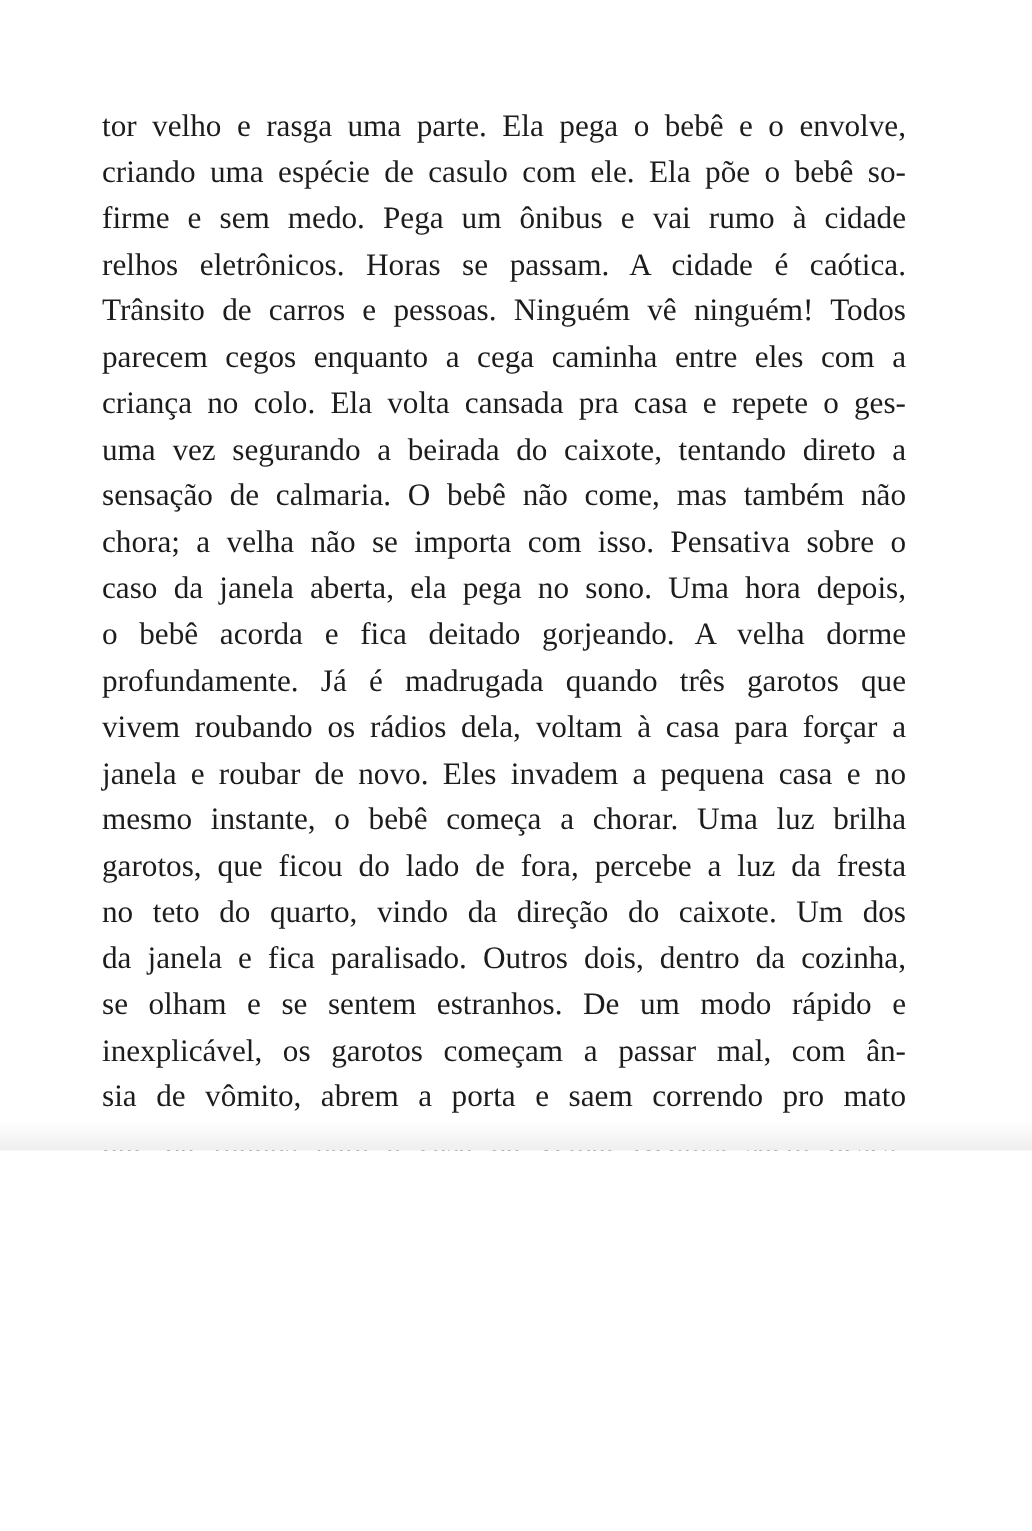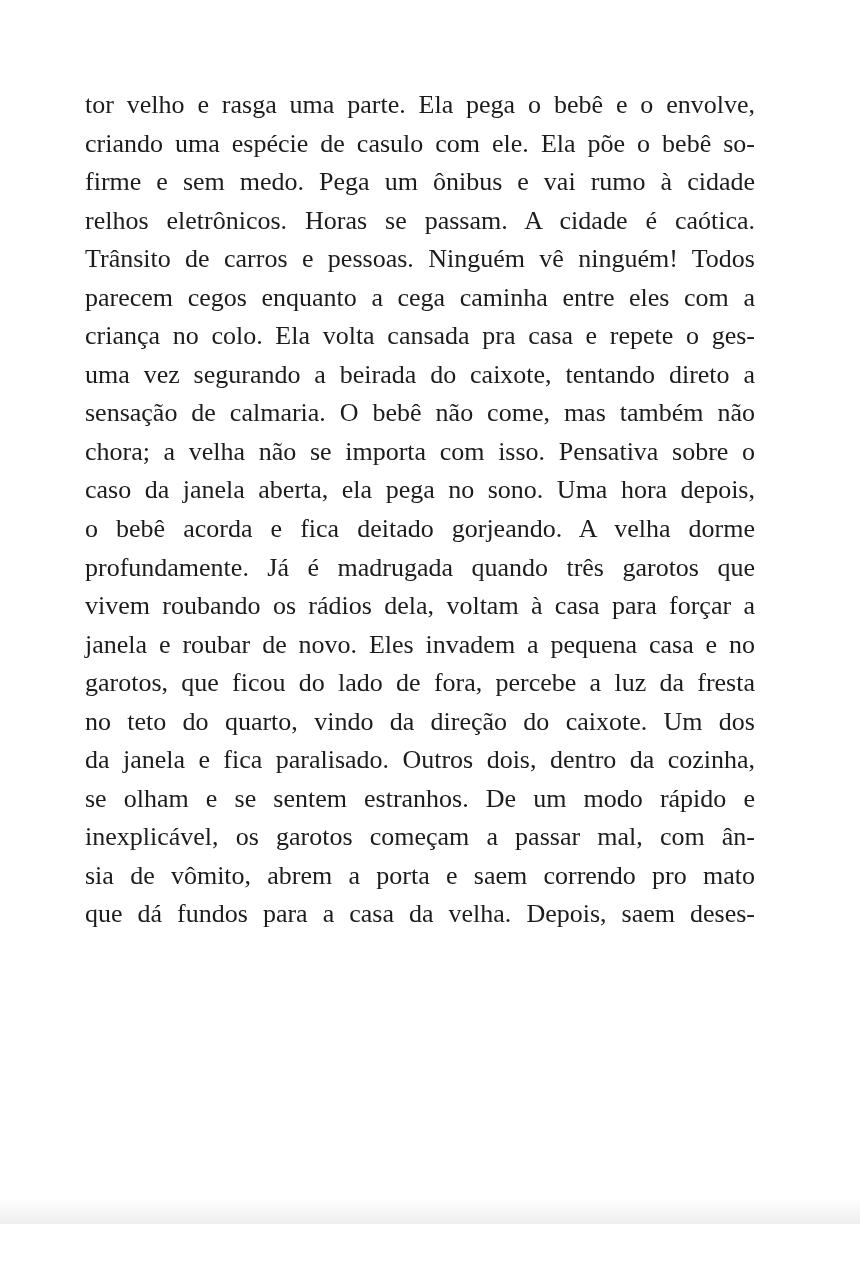--- a/index.html
+++ b/index.html
@@ -3,21 +3,21 @@
 <meta charset="utf-8">
 <style>
   html, body {
     margin: 0;
     padding: 0;
     background: #ffffff;
   }
   .page {
     position: relative;
     width: 860px;
-    height: 1224px;
+    height: 959px;
     background: #ffffff;
     overflow: hidden;
     font-family: "Liberation Serif", serif;
   }
   .text-block {
     position: absolute;
     left: 85px;
     top: 86px;
     width: 670px;
   }
@@ -59,20 +59,21 @@
       <div class="text-line">parecem cegos enquanto a cega caminha entre eles com a</div>
       <div class="text-line">criança no colo. Ela volta cansada pra casa e repete o ges-</div>
       <div class="text-line">uma vez segurando a beirada do caixote, tentando direto a</div>
       <div class="text-line">sensação de calmaria. O bebê não come, mas também não</div>
       <div class="text-line">chora; a velha não se importa com isso. Pensativa sobre o</div>
       <div class="text-line">caso da janela aberta, ela pega no sono. Uma hora depois,</div>
       <div class="text-line">o bebê acorda e fica deitado gorjeando. A velha dorme</div>
       <div class="text-line">profundamente. Já é madrugada quando três garotos que</div>
       <div class="text-line">vivem roubando os rádios dela, voltam à casa para forçar a</div>
       <div class="text-line">janela e roubar de novo. Eles invadem a pequena casa e no</div>
+      <div class="text-line">mesmo instante, o bebê começa a chorar. Uma luz brilha</div>
       <div class="text-line">garotos, que ficou do lado de fora, percebe a luz da fresta</div>
       <div class="text-line">no teto do quarto, vindo da direção do caixote. Um dos</div>
       <div class="text-line">da janela e fica paralisado. Outros dois, dentro da cozinha,</div>
       <div class="text-line">se olham e se sentem estranhos. De um modo rápido e</div>
       <div class="text-line">inexplicável, os garotos começam a passar mal, com ân-</div>
       <div class="text-line">sia de vômito, abrem a porta e saem correndo pro mato</div>
       <div class="text-line">que dá fundos para a casa da velha. Depois, saem deses-</div>
     </div>
 
   <div class="folio">12</div>

